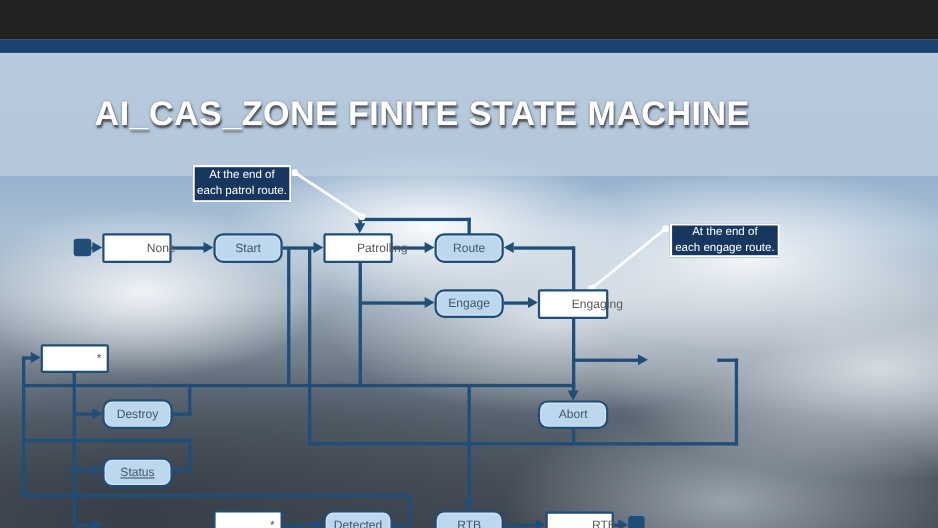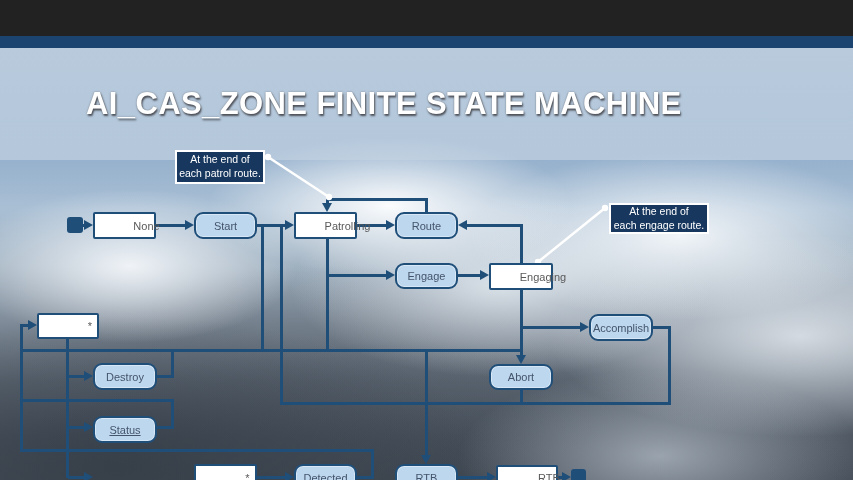--- a/index.html
+++ b/index.html
@@ -153,21 +153,20 @@
 
   <div class="marker" style="left:67px;top:181px;width:16px;height:16px;"></div>
   <div class="marker" style="left:571px;top:433px;width:15px;height:15px;"></div>
 
   <div class="node state" style="left:93px;top:176px;width:63px;height:27px;">None</div>
   <div class="node event" style="left:194px;top:176px;width:63px;height:27px;">Start</div>
   <div class="node state" style="left:294px;top:176px;width:63px;height:27px;">Patrolling</div>
   <div class="node event" style="left:395px;top:176px;width:63px;height:27px;">Route</div>
   <div class="node event" style="left:395px;top:227px;width:63px;height:26px;">Engage</div>
   <div class="node state" style="left:489px;top:227px;width:64px;height:27px;">Engaging</div>
-  <div class="node event" style="left:589px;top:278px;width:64px;height:27px;">Accomplish</div>
   <div class="node event" style="left:489px;top:328px;width:64px;height:26px;">Abort</div>
   <div class="node state" style="left:37px;top:277px;width:62px;height:26px;">*</div>
   <div class="node event" style="left:93px;top:327px;width:64px;height:27px;">Destroy</div>
   <div class="node event" style="left:93px;top:380px;width:64px;height:27px;text-decoration:underline;">Status</div>
   <div class="node state" style="left:194px;top:428px;width:63px;height:27px;">*</div>
   <div class="node event" style="left:294px;top:428px;width:63px;height:27px;">Detected</div>
   <div class="node event" style="left:395px;top:428px;width:63px;height:27px;">RTB</div>
   <div class="node state" style="left:496px;top:429px;width:62px;height:26px;">RTB</div>
 
 </div>

